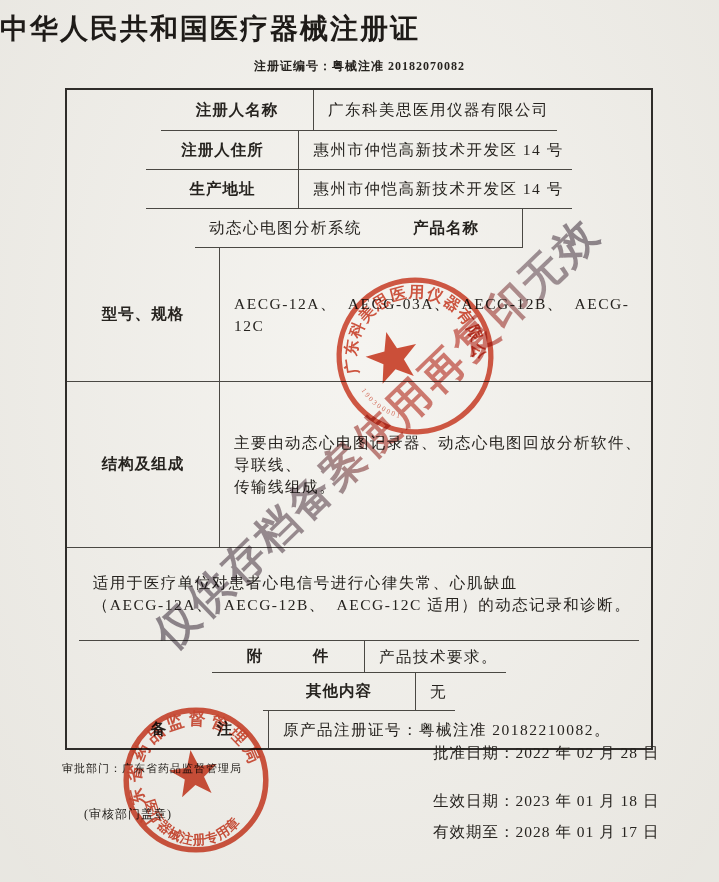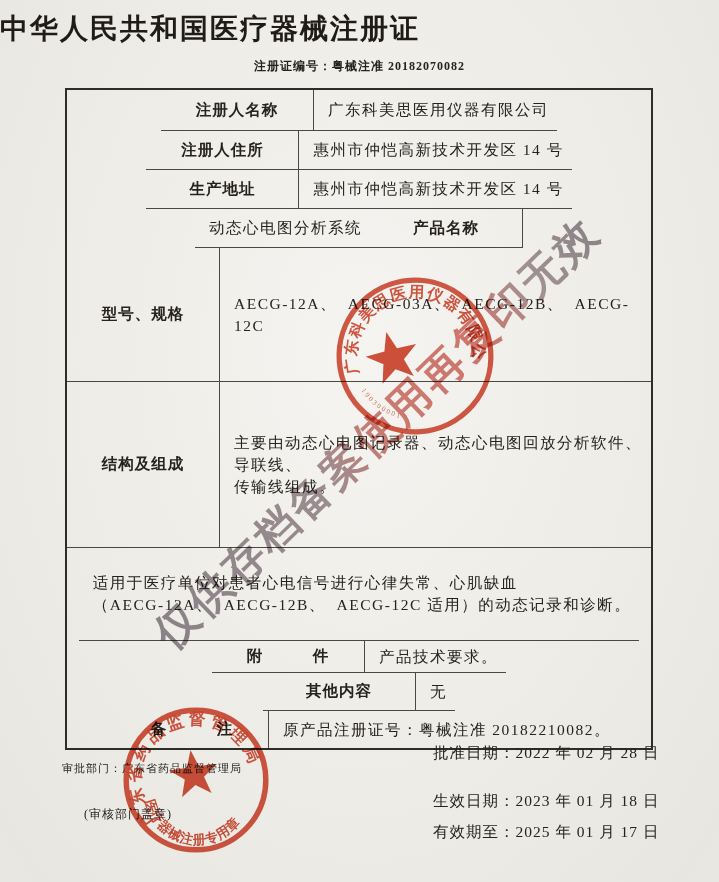--- a/index.html
+++ b/index.html
@@ -137,21 +137,21 @@
       <div class="cell value">原产品注册证号：粤械注准 20182210082。</div>
     </div>
   </div>
 
   <div class="footer-line approval"><span>审批部门：</span><span>广东省药品监督管理局</span></div>
 
   <div class="footer-line seal-note">(审核部门盖章)</div>
 
   <div class="date-line d0"><span>批准日期：</span><span>2022 年 02 月 28 日</span></div>
   <div class="date-line d1"><span>生效日期：</span><span>2023 年 01 月 18 日</span></div>
-  <div class="date-line d2"><span>有效期至：</span><span>2025 年 01 月 17 日</span></div>
+  <div class="date-line d2"><span>有效期至：</span><span>2028 年 01 月 17 日</span></div>
 
   <div class="watermark">仅供存档备案使用再复印无效</div>
 
   <svg class="stamp stamp-company" width="172" height="172" viewBox="0 0 170 170">
     <g transform="rotate(-4 85 85)">
       <circle cx="85" cy="85" r="75" fill="none" stroke="#cf3a21" stroke-width="5.2" opacity="0.9"></circle>
       <path id="coRing" d="M 29,100 A 58,58 0 1 1 141,100" fill="none"></path>
       <text font-size="15.5" font-weight="700" fill="#cf3a21" letter-spacing="1.5" opacity="0.92">
         <textPath href="#coRing" startOffset="2">广东科美思医用仪器有限公司</textPath>
       </text>

